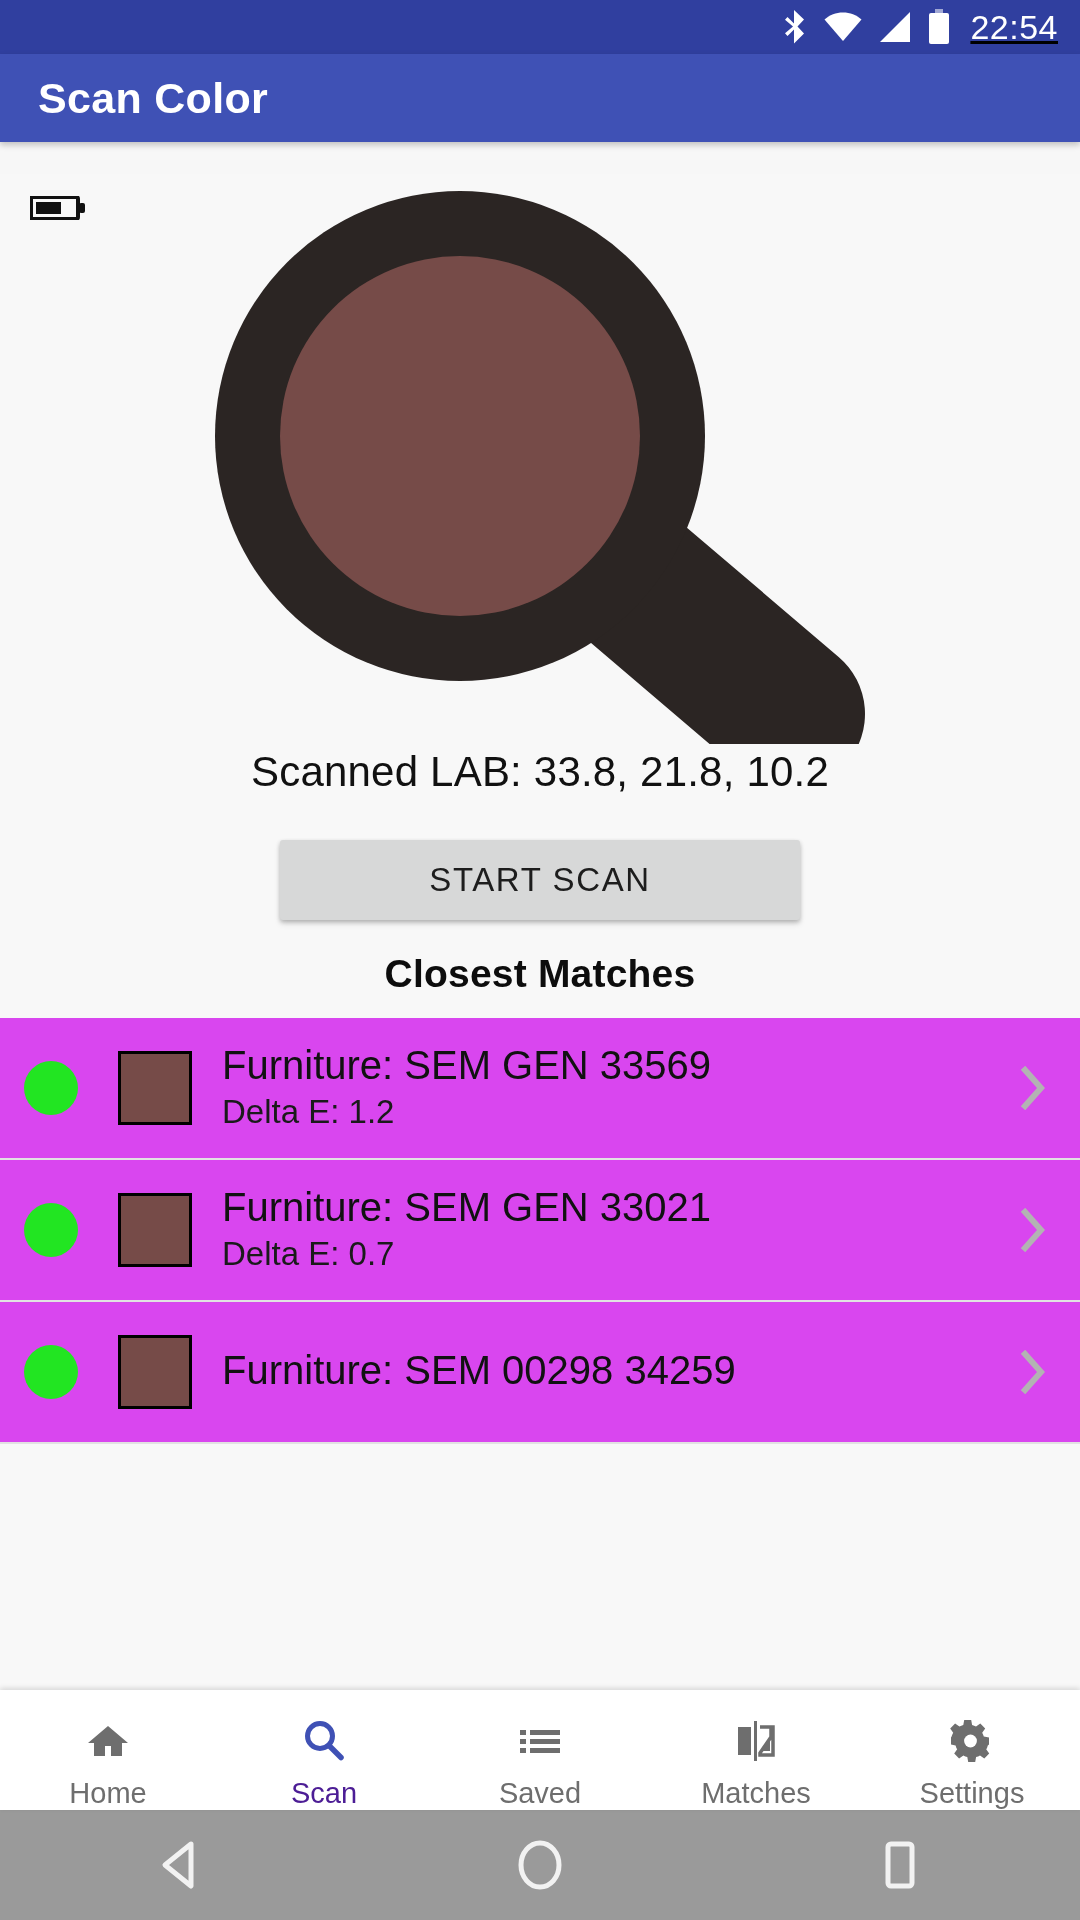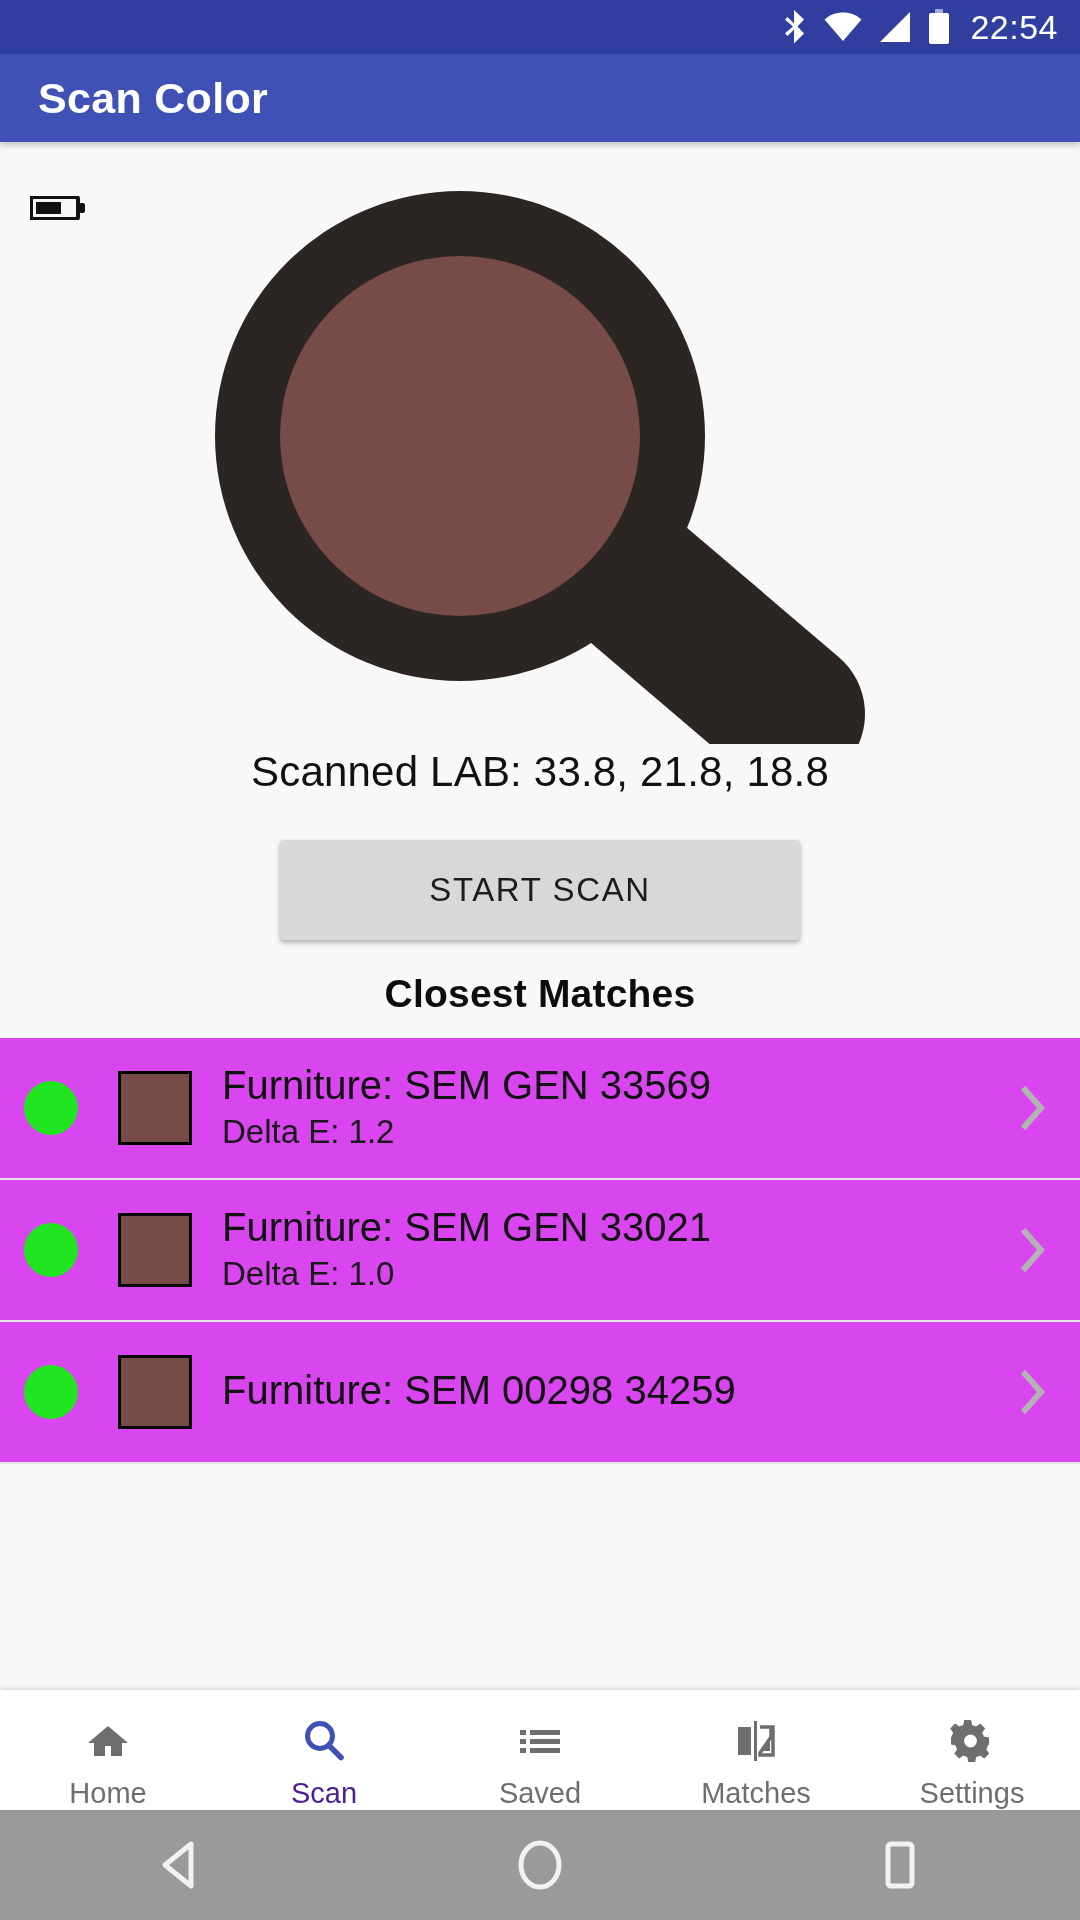--- a/index.html
+++ b/index.html
@@ -8,21 +8,21 @@
     font-family:"Liberation Sans", sans-serif;
     background:#f7f7f7;
     overflow:hidden;
     position:relative;
   }
 
   
   .statusbar{
     height:54px; background:#303f9f;
     display:flex; align-items:center; justify-content:flex-end;
-    padding-right:22px; gap:16px;
+    padding-right:22px; gap:16px;text-decoration:underline;
   }
   .sb-icon{ display:flex; align-items:center; }
   .sb-time{
     color:#ffffff; font-size:34px; font-weight:400;
     letter-spacing:.5px; margin-left:4px;
   }
 
   
   .appbar{
     height:88px; background:#3f51b5;
@@ -51,21 +51,21 @@
   }
   .hero svg{ position:absolute; left:0; top:0; }
 
   .lab-text{
     text-align:center; font-size:42px; color:#111111;
     margin-top:4px; letter-spacing:.2px;
   }
 
   .scan-btn-wrap{ display:flex; justify-content:center; margin-top:44px; }
   .scan-btn{
-    width:520px; height:100px; background:#d7d8d8;
+    width:520px; height:80px; background:#d7d8d8;
     border:none; border-radius:3px;
     font-family:"Liberation Sans", sans-serif;
     font-size:33px; color:#1d1d1d; letter-spacing:1.6px;
     box-shadow:0 2px 4px rgba(0,0,0,.22), 0 4px 6px rgba(0,0,0,.10);
     cursor:pointer;
   }
 
   .section-title{
     text-align:center; font-size:39px; font-weight:700;
     color:#0d0d0d; margin-top:32px; letter-spacing:.2px;
@@ -171,21 +171,21 @@
     <svg width="1080" height="570" viewBox="0 0 1080 570">
 
       <line x1="628" y1="402" x2="790" y2="540" stroke="#2b2523" stroke-width="150" stroke-linecap="round"></line>
 
       <circle cx="460" cy="262" r="245" fill="#2b2523"></circle>
 
       <circle cx="460" cy="262" r="180" fill="#764b48"></circle>
     </svg>
   </div>
 
-  <div class="lab-text">Scanned LAB: 33.8, 21.8, 18.8</div>
+  <div class="lab-text">Scanned LAB: 33.8, 21.8, 10.2</div>
 
   <div class="scan-btn-wrap">
     <button class="scan-btn">START SCAN</button>
   </div>
 
   <div class="section-title">Closest Matches</div>
 
   <div class="list">
 
     <div class="row">
@@ -200,21 +200,21 @@
             <path d="M5 4 L21 22 L5 40" fill="none" stroke="#b3b3b3" stroke-width="6" stroke-linecap="square"></path>
           </svg>
       </span>
     </div>
 
     <div class="row">
       <span class="dot" style="background: rgb(34, 229, 34);"></span>
       <span class="swatch" style="background: rgb(118, 75, 72);"></span>
       <span class="row-text">
         <span class="row-title">Furniture: SEM GEN 33021</span>
-        <span class="row-sub" style="display:block">Delta E: 1.0</span>
+        <span class="row-sub" style="display:block">Delta E: 0.7</span>
       </span>
       <span class="chev">
         <svg width="26" height="44" viewBox="0 0 26 44">
             <path d="M5 4 L21 22 L5 40" fill="none" stroke="#b3b3b3" stroke-width="6" stroke-linecap="square"></path>
           </svg>
       </span>
     </div>
 
     <div class="row">
       <span class="dot" style="background: rgb(34, 229, 34);"></span>

